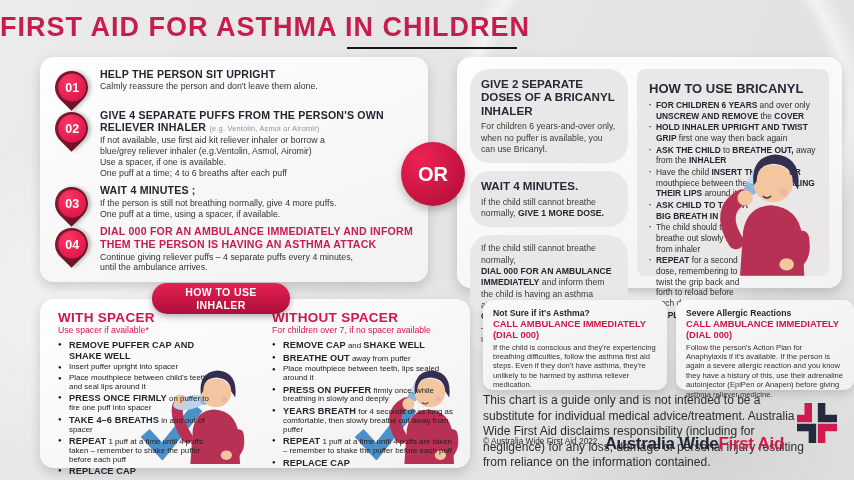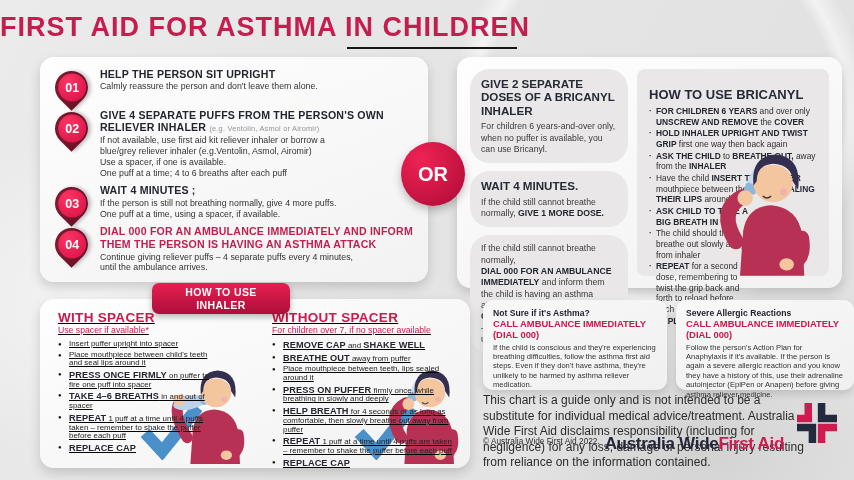--- a/index.html
+++ b/index.html
@@ -48,35 +48,35 @@
 
   
   .panel-bric{left:457px;top:57px;width:385px;height:231px;}
   .bric-wrap{position:absolute;inset:0;padding:12px 13px;box-sizing:border-box;display:flex;gap:9px;}
   .col-doses{width:158px;flex:none;display:flex;flex-direction:column;gap:8px;}
   .dose-box{background:#e9e7e8;border-radius:20px;padding:8px 11px;box-sizing:border-box;}
   .dose-box.grow{flex:1;}
   .dose-h{font-size:11.6px;font-weight:bold;color:#262a35;line-height:1.16;margin-bottom:4px;}
   .dose-b{font-size:8.7px;color:#3a3a3a;line-height:1.3;white-space:pre-line;}
   .seg-b{font-weight:bold;color:#23262f;}
-  .bric-box{flex:1;background:#e9e7e8;border-radius:8px;padding:18px 12px;position:relative;box-sizing:border-box;}
+  .bric-box{flex:1;background:#e9e7e8;border-radius:8px;padding:12px 12px;position:relative;box-sizing:border-box;}
   .bric-h{font-size:13px;font-weight:bold;color:#262a35;margin:0 0 4px;}
   .bric-item{font-size:8.4px;color:#2e2e2e;line-height:1.27;padding-left:7px;position:relative;margin-bottom:1px;}
   .bric-item::before{content:"·";position:absolute;left:0;font-weight:bold;}
   .bric-list div:nth-of-type(n+5){width:97px;}
   .bric-illo{position:absolute;right:4px;bottom:0;width:114px;height:130px;}
 
   
   .panel-inh{left:40px;top:299px;width:430px;height:169px;}
-  .pill{position:absolute;left:112px;top:-16px;width:138px;height:31px;border-radius:7px;
+  .pill{position:absolute;left:112px;top:-16px;width:138px;height:31px;border-radius:15px;
         background:linear-gradient(180deg,#e6204f,#ad0e3c);color:#fff;font-weight:bold;font-size:10.5px;
         display:flex;flex-direction:column;align-items:center;justify-content:center;line-height:1.2;
         letter-spacing:.4px;box-shadow:0 3px 6px rgba(0,0,0,.28);z-index:5;}
   .inh-cols{display:flex;gap:16px;padding:11px 8px 0 18px;height:100%;box-sizing:border-box;}
-  .sp-col{position:relative;width:198px;flex:none;text-decoration:underline;}
+  .sp-col{position:relative;width:198px;flex:none;}
   .sp-h{color:#d0164a;font-weight:bold;font-size:13.5px;letter-spacing:.3px;}
   .sp-sub{color:#d0164a;font-size:8.7px;margin:0 0 5px;}
   .sp-list{width:160px;position:relative;z-index:2;}
   .sp-col.wide .sp-list{width:182px;}
   .sp-item{font-size:7.9px;color:#222;line-height:1.1;padding-left:11px;position:relative;margin-bottom:2px;}
   .sp-item::before{content:"●";position:absolute;left:0;top:1px;font-size:6px;color:#111;}
   .sp-item .seg-b{font-size:9.2px;letter-spacing:.1px;}
   .sp-illo{position:absolute;right:0;bottom:2px;width:118px;height:112px;z-index:1;}
   .check-svg{position:absolute;left:0;bottom:6px;width:64px;height:64px;}
   .kid-svg{position:absolute;right:0;bottom:0;width:88px;height:104px;}
@@ -230,20 +230,21 @@
     <div class="pill">
       <span>HOW TO USE</span>
       <span>INHALER</span>
     </div>
     <div class="inh-cols">
       <div class="sp-col">
         <div class="sp-h">WITH SPACER</div>
         <div class="sp-sub">Use spacer if available*</div>
         <div class="sp-list">
 
+            <div class="sp-item"><span class="seg-b">REMOVE PUFFER CAP AND SHAKE WELL</span></div>
             <div class="sp-item"><span>Insert puffer upright into spacer</span></div>
             <div class="sp-item"><span>Place mouthpiece between child's teeth and seal lips around it</span></div>
             <div class="sp-item"><span class="seg-b">PRESS ONCE FIRMLY</span><span> on puffer to fire one puff into spacer</span></div>
             <div class="sp-item"><span class="seg-b">TAKE 4–6 BREATHS</span><span> in and out of spacer</span></div>
             <div class="sp-item"><span class="seg-b">REPEAT</span><span> 1 puff at a time until 4 puffs taken – remember to shake the puffer before each puff</span></div>
             <div class="sp-item"><span class="seg-b">REPLACE CAP</span></div>
           </div>
         <div class="sp-illo">
           <svg class="check-svg" viewBox="0 0 90 90">
             <path d="M10 52 L34 78 L84 16" stroke="#4b90c8" stroke-width="17" fill="none"></path>
@@ -266,21 +267,21 @@
       </div>
       <div class="sp-col wide">
         <div class="sp-h">WITHOUT SPACER</div>
         <div class="sp-sub">For children over 7, if no spacer available</div>
         <div class="sp-list">
 
         <div class="sp-item"><span class="seg-b">REMOVE CAP</span><span> and </span><span class="seg-b">SHAKE WELL</span></div>
             <div class="sp-item"><span class="seg-b">BREATHE OUT</span><span> away from puffer</span></div>
             <div class="sp-item"><span>Place mouthpiece between teeth, lips sealed around it</span></div>
             <div class="sp-item"><span class="seg-b">PRESS ON PUFFER</span><span> firmly once, while breathing in slowly and deeply</span></div>
-            <div class="sp-item"><span class="seg-b">HELP BREATH</span><span> for 4 seconds or as long as comfortable, then slowly breathe out away from puffer</span></div>
+            <div class="sp-item"><span class="seg-b">YEARS BREATH</span><span> for 4 seconds or as long as comfortable, then slowly breathe out away from puffer</span></div>
             <div class="sp-item"><span class="seg-b">REPEAT</span><span> 1 puff at a time until 4 puffs are taken – remember to shake the puffer before each puff</span></div>
             <div class="sp-item"><span class="seg-b">REPLACE CAP</span></div>
           </div>
         <div class="sp-illo">
           <svg class="check-svg" viewBox="0 0 90 90">
             <path d="M10 52 L34 78 L84 16" stroke="#4b90c8" stroke-width="17" fill="none"></path>
           </svg>
           <svg class="kid-svg" viewBox="0 0 110 125">
             <path d="M24 92 Q6 62 30 49" stroke="#b63154" stroke-width="15" fill="none" stroke-linecap="round"></path>
             <g transform="rotate(26 40 40)">

